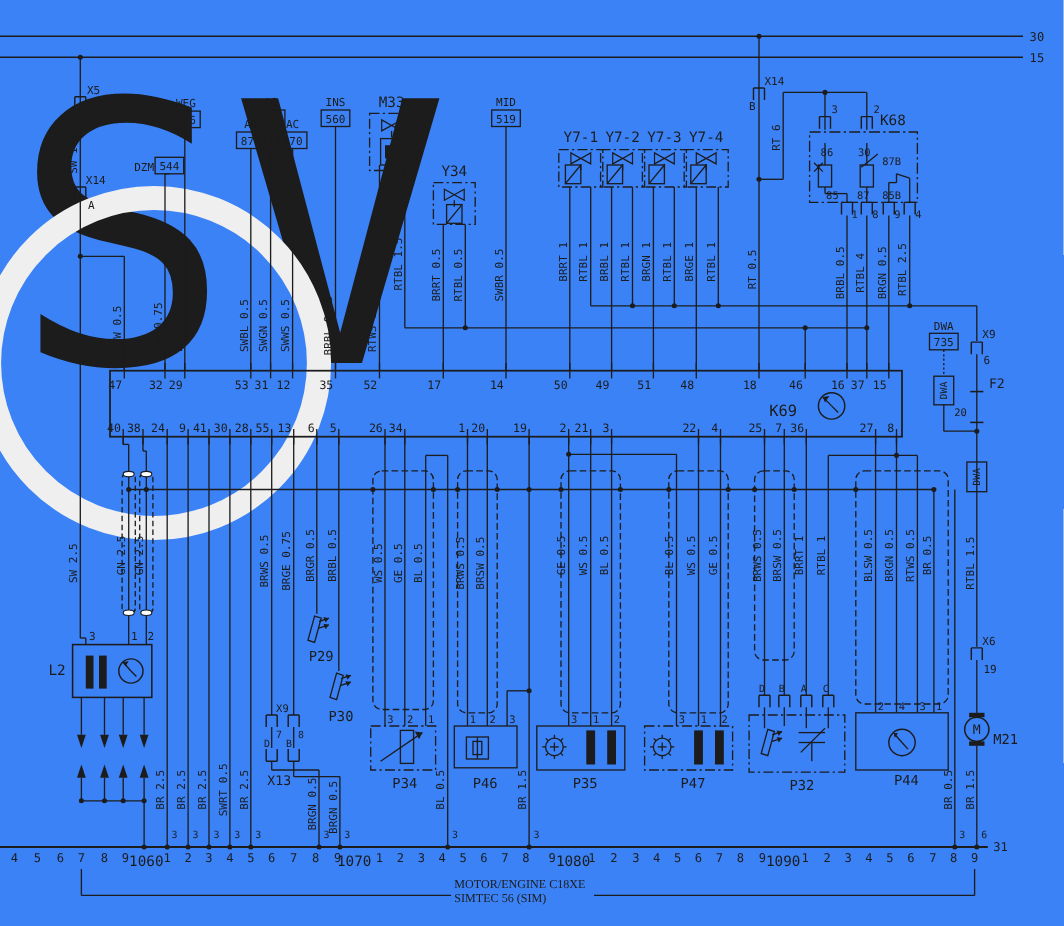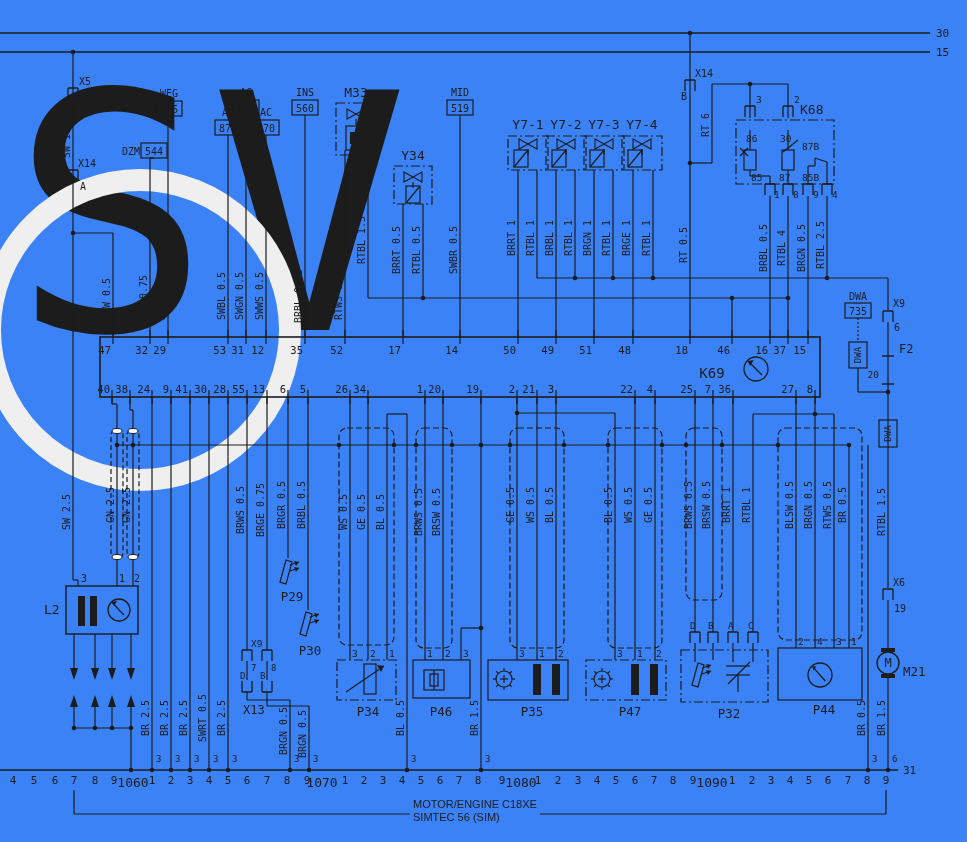--- a/index.html
+++ b/index.html
@@ -1,20 +1,20 @@
 <!DOCTYPE html>
 <html><head>
 <meta charset="utf-8">
 <style>
   html,body{margin:0;padding:0;background:#fff;}
   #stage{position:relative;width:967px;height:842px;background:#3b82f6;overflow:hidden;
          font-family:"DejaVu Sans Mono",monospace;}
   svg{position:absolute;left:0;top:0;}
   #caption{position:absolute;left:413px;top:798px;font-size:11px;line-height:13px;
-           color:#1c1c1c;white-space:pre;font-family:Liberation Sans, sans-serif;}
+           color:#1c1c1c;white-space:pre;font-family:Liberation Serif, serif;}
   text{fill:#1c1c1c;font-family:"DejaVu Sans Mono",monospace;}
 </style>
 </head>
 <body>
 
 <div id="stage">
   <svg id="dg" width="967" height="842" viewBox="0 0 967 842">
       <text x="210" y="330" font-size="330" text-anchor="middle" fill="#ededed">SV</text>
       <circle cx="140" cy="330" r="150" fill="none" stroke="#efefef" stroke-width="22"></circle>
       <line x1="0" y1="33" x2="930" y2="33" stroke="#1c1c1c" stroke-width="1.4"></line>

